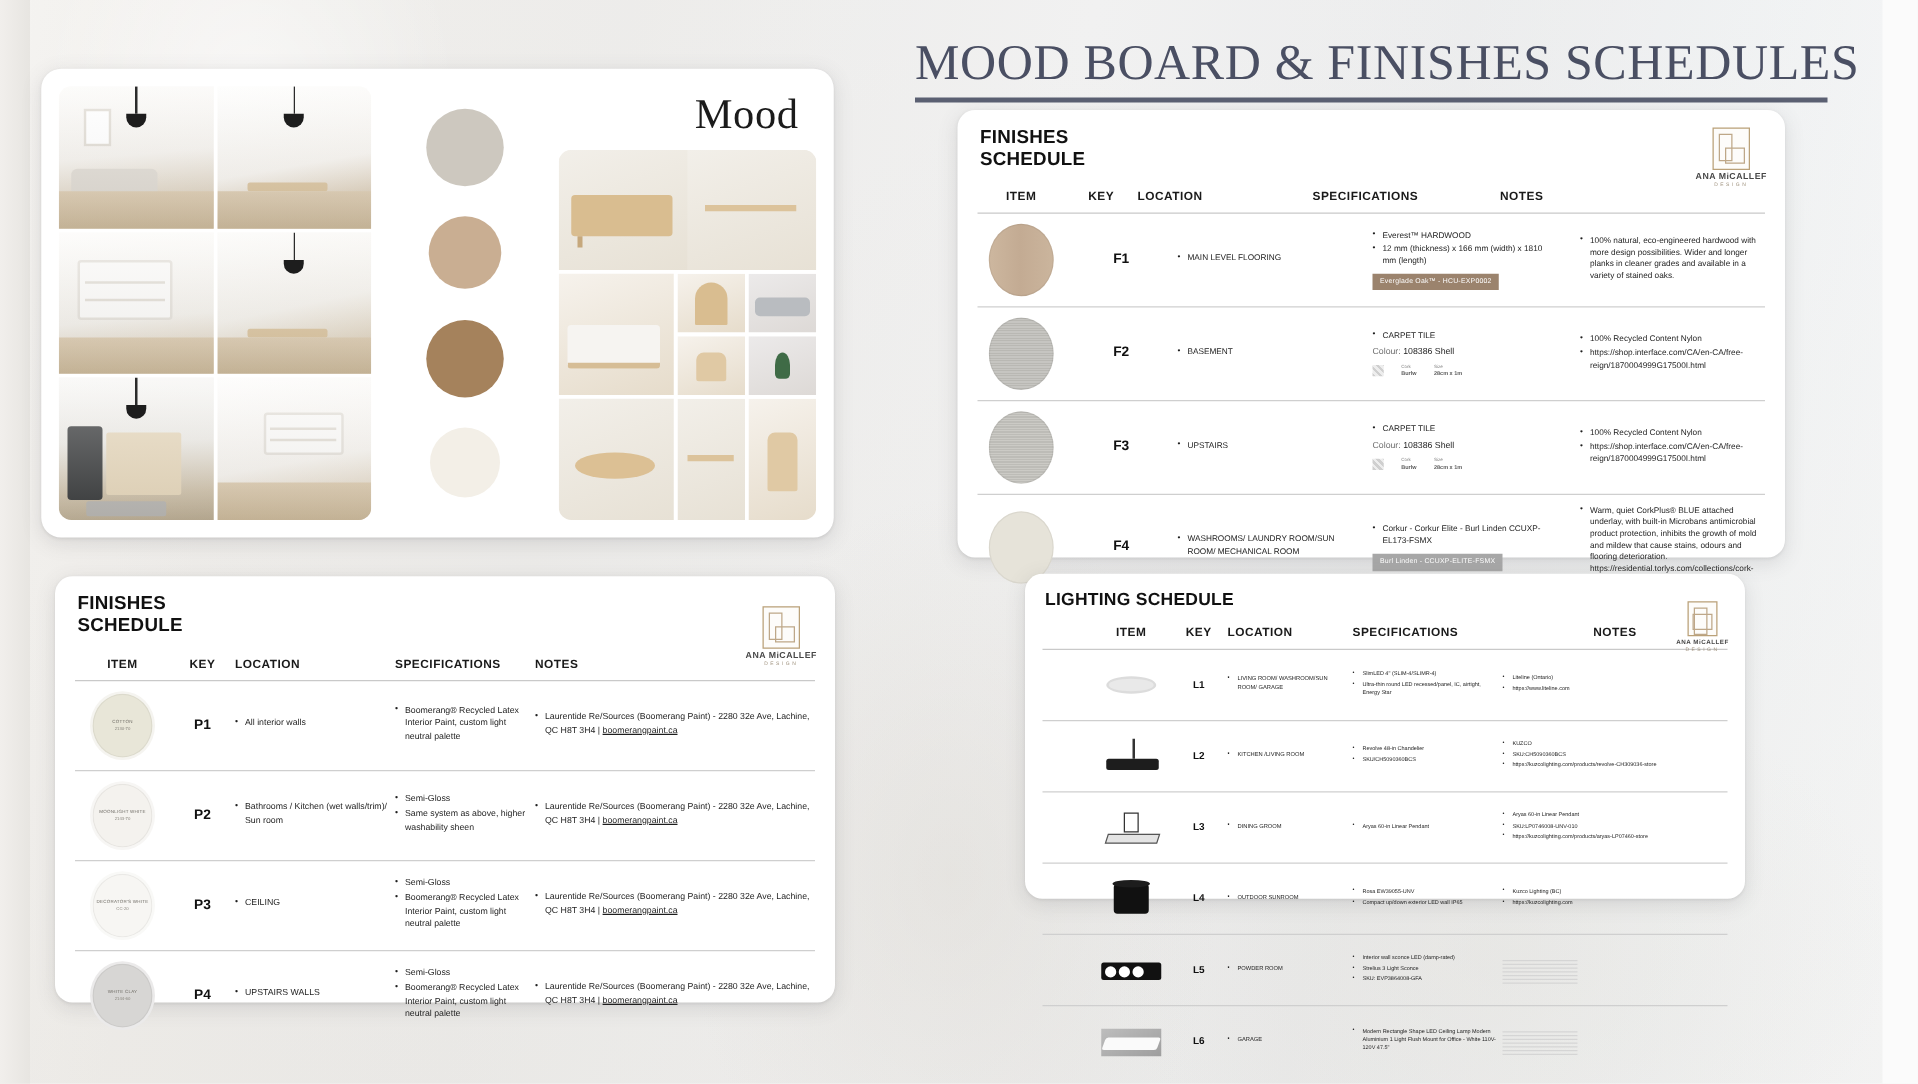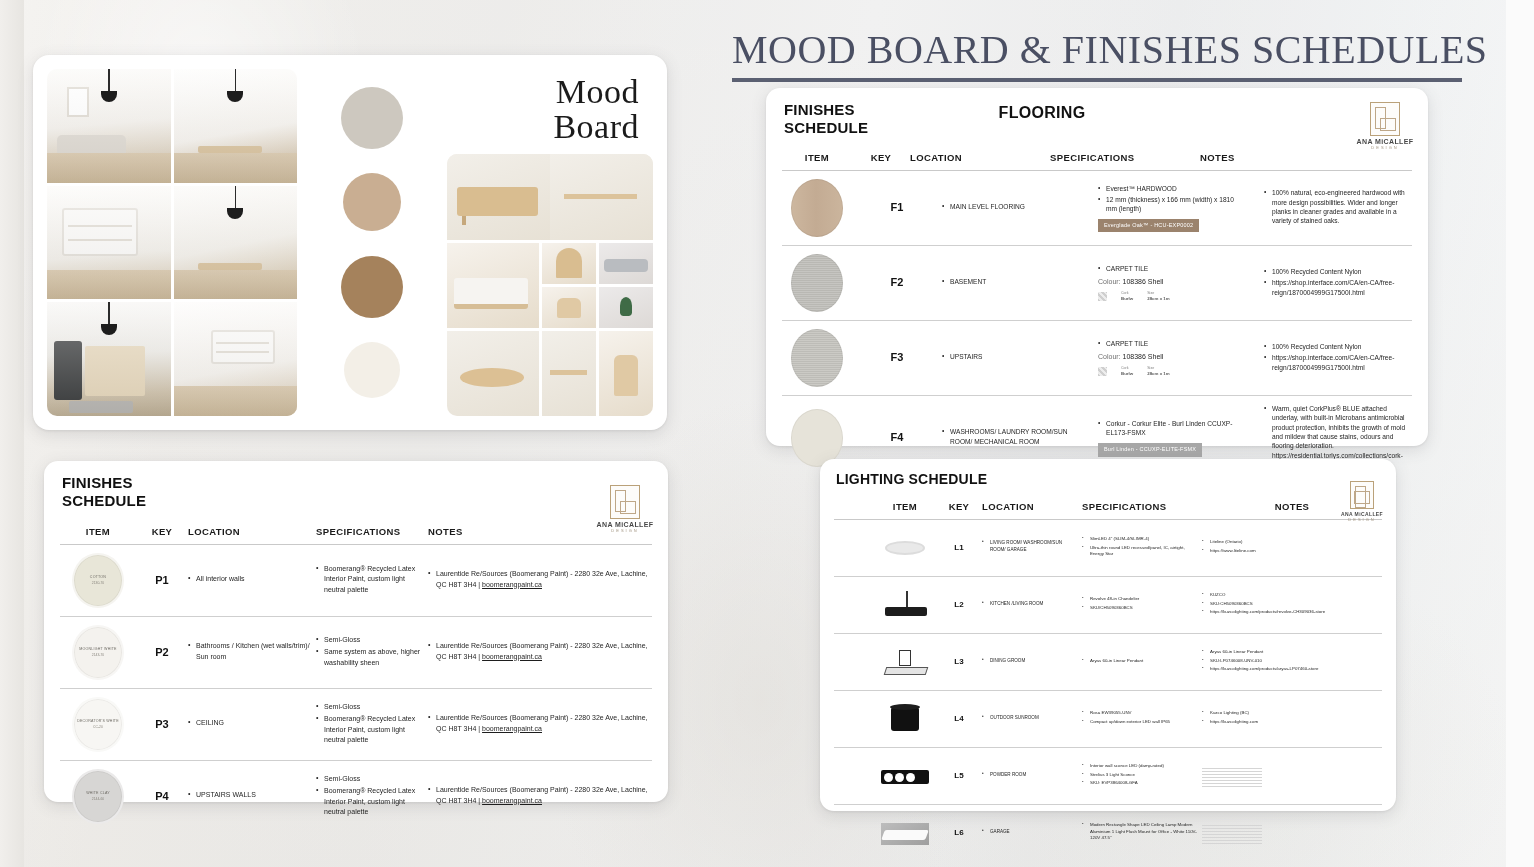--- a/index.html
+++ b/index.html
@@ -133,21 +133,21 @@
   #paint .c-item{width:76px;}
   #paint .c-key{width:52px;font-size:11px;}
   #paint .c-loc{width:128px;padding-right:6px;}
   #paint .c-spec{width:112px;padding-right:6px;}
   #paint .c-notes{flex:1;}
   .p-swatch { width:52px; height:55px; display:flex; flex-direction:column; align-items:center; justify-content:center; text-align:center;}
   .p-name{font-size:3.6px;letter-spacing:.2px;color:#6d6a63;line-height:1.5;}
   .p-code{font-size:3.4px;color:#8a877f;}
 
   
-  #lighting { left: 820px; top: 459px; width: 576px; height: 352px; padding: 12px 14px 6px 14px; }
+  #lighting { left: 820px; top: 459px; width: 576px; height: 260px; padding: 12px 14px 6px 14px; }
   #lighting .sched-title { position:absolute; left:16px; top:12px; font-size:14px;}
   #lighting .logo { position:absolute; right:10px; top:22px; width:48px;}
   #lighting .logo-mark{width:24px;height:28px;}
   #lighting .colhead { margin-top:30px; padding-left:40px; }
   #lighting .colhead .h1{width:62px;text-align:center;}
   #lighting .colhead .h2{width:46px;text-align:center;}
   #lighting .colhead .h3{width:100px;}
   #lighting .colhead .h4{width:120px;}
   #lighting .colhead .h5{flex:1;text-align:center;}
   #lighting .row { font-size:4.4px; color:#1e1e1e; line-height:1.5; min-height:46px; padding-left:40px;}
@@ -225,21 +225,20 @@
     <div class="mb-swatches">
       <div class="sw" style="width:62px;height:62px;background:#cdc8bf"></div>
       <div class="sw" style="width:58px;height:58px;background:#c9ae92"></div>
       <div class="sw" style="width:62px;height:62px;background:#a5825c"></div>
       <div class="sw" style="width:56px;height:56px;background:#f3efe7"></div>
     </div>
 
     <div class="mb-right">
       <div class="mb-title">
         <div>Mood</div>
-        <div>Board</div>
       </div>
       <div class="furn-grid">
         <div class="fi wood" style="grid-column:1/3;grid-row:1/3;display:grid;grid-template-columns:1fr 1fr">
           <div class="fi wood">
               <div class="obj-side"></div>
             </div>
           <div class="fi wood">
               <div class="obj-tbl"></div>
             </div>
         </div>
@@ -276,21 +275,20 @@
       </div>
     </div>
   </div>
 </div>
 
 <div class="card" id="flooring">
   <div class="sched-title">
     <div>FINISHES</div>
     <div>SCHEDULE</div>
   </div>
-  <div class="sched-cat">FLOORING</div>
   <div class="logo">
     <div class="logo-mark"></div>
     <div class="logo-name">ANA MiCALLEF</div>
     <div class="logo-sub">DESIGN</div>
   </div>
 
   <div class="colhead">
     <div class="h1">ITEM</div>
     <div class="h2">KEY</div>
     <div class="h3">LOCATION</div>

